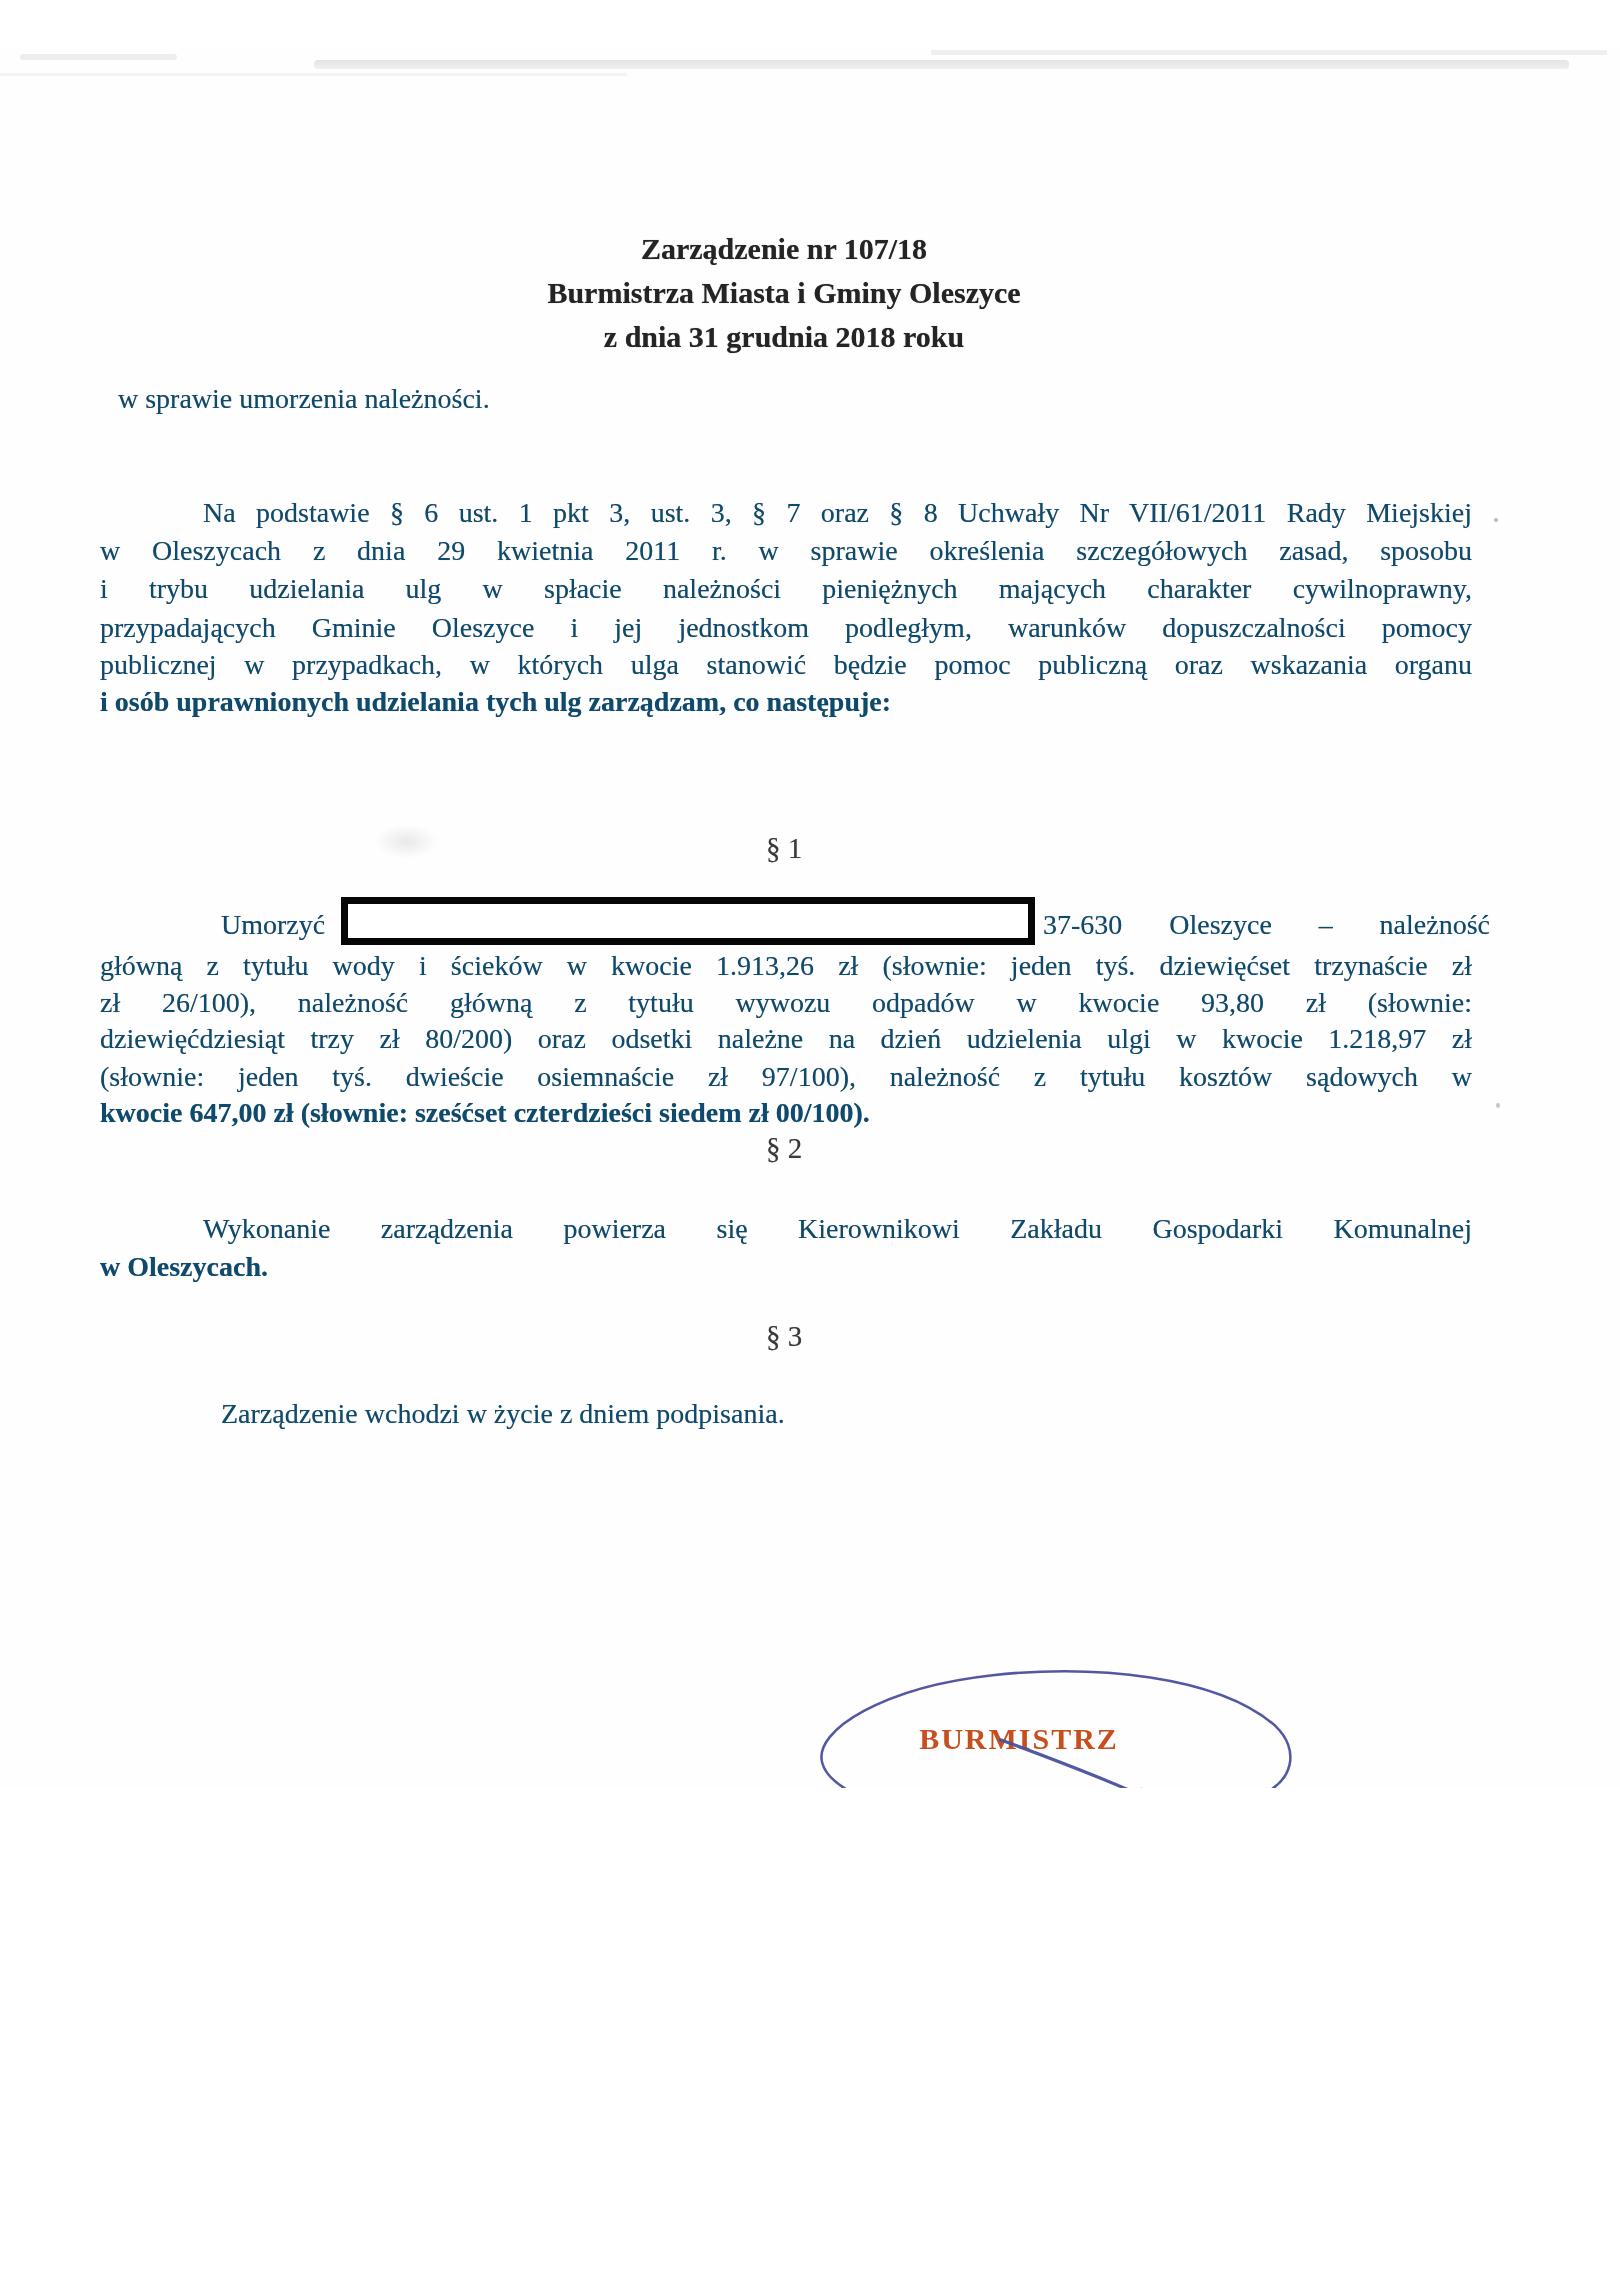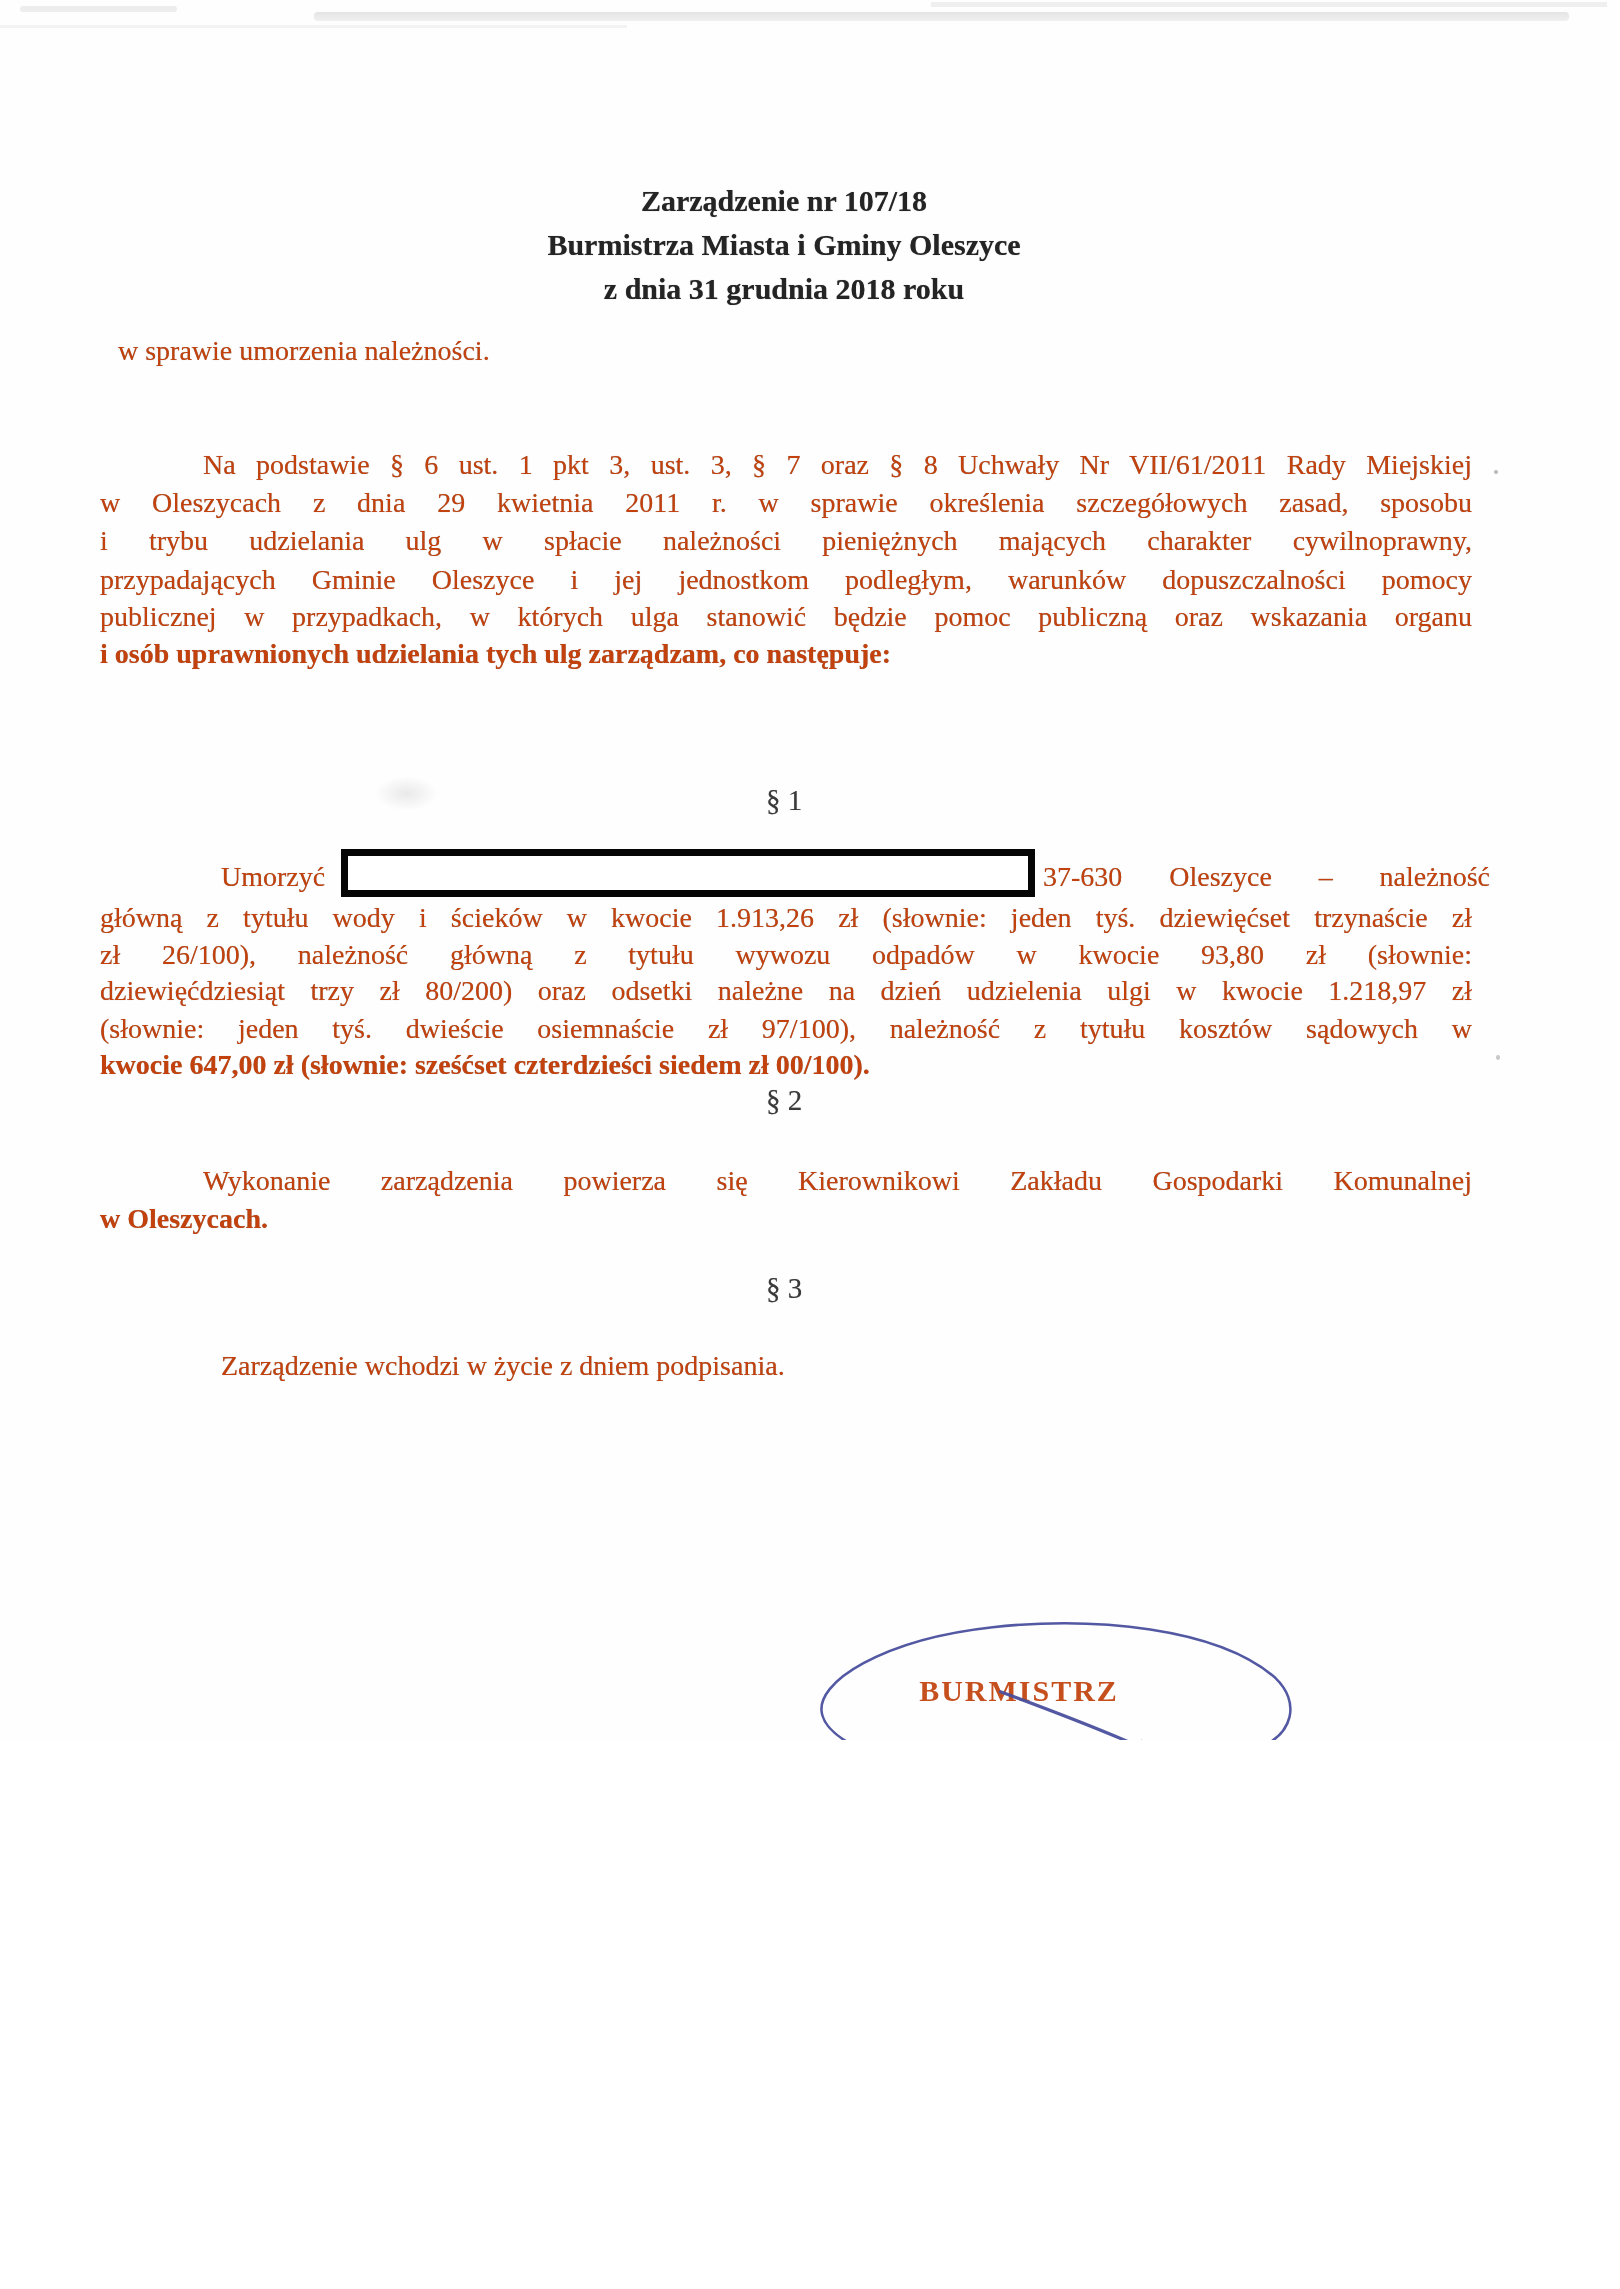--- a/index.html
+++ b/index.html
@@ -1,22 +1,23 @@
 <!DOCTYPE html>
 <html><head>
 <meta charset="utf-8">
 <style>
   html, body { margin:0; padding:0; background:#ffffff; }
   .page {
     position:relative; width:1620px; height:1740px;
     background:#fefefe; overflow:hidden;
     font-family:"Liberation Serif", serif;
     color:#333333;
+    margin-top:48px;
   }
-  .txt { position:absolute; font-size:28px; line-height:33px; color:#c2410c;
+  .txt { position:absolute; font-size:28px; line-height:33px; color:#0c4a6e;
          text-shadow:0 0 0.7px rgba(70,70,70,.55); }
   .nowrap { white-space:nowrap; }
   .jline { left:100px; width:1372px; text-align:justify; text-align-last:justify; }
   .jline.lastline { text-align-last:left;font-weight:bold; }
   .indent { text-indent:103px; }
   .title-line { position:absolute; left:98px; width:1372px; text-align:center;
          font-weight:bold; font-size:30px; color:#242424;
          text-shadow:0 0 0.8px rgba(30,30,30,.6); }
   .s-marker { position:absolute; left:98px; width:1372px; text-align:center;
          font-size:29px; color:#3a3a3a; text-shadow:0 0 0.7px rgba(70,70,70,.5); }

